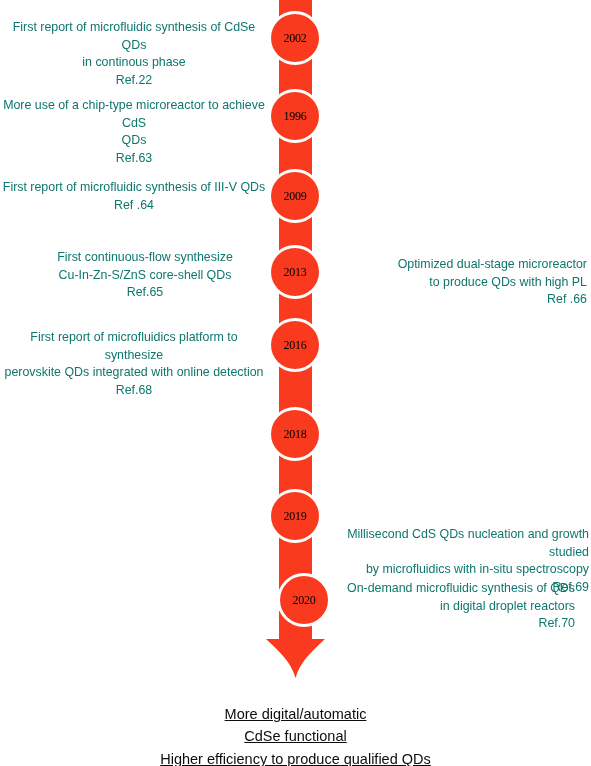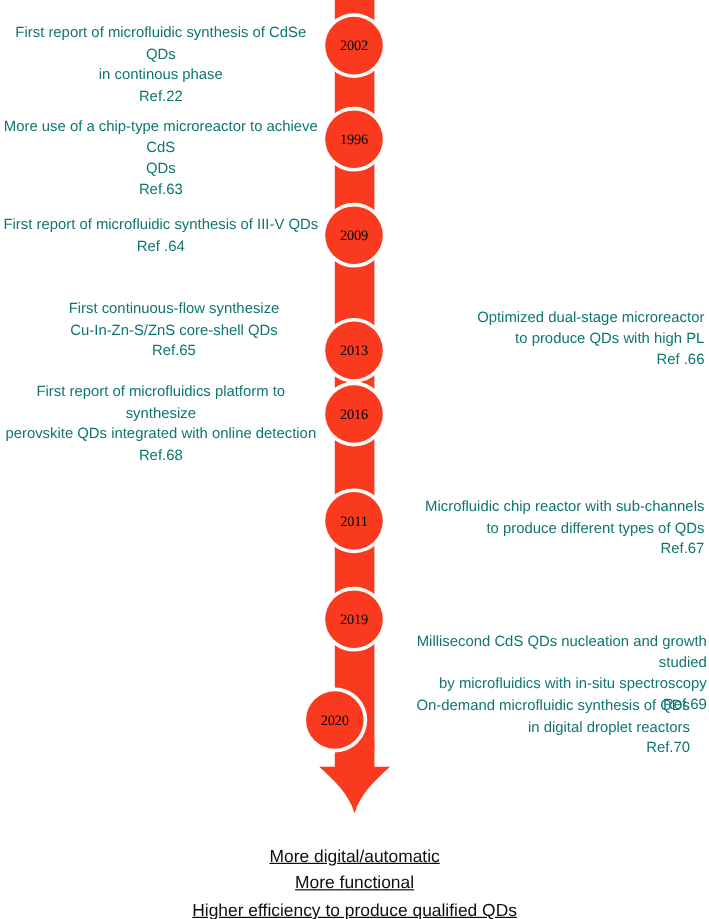--- a/index.html
+++ b/index.html
@@ -114,74 +114,71 @@
   </div>
 
   <div class="year-node" style="left:271px; top:92px;">
     <span class="year-label">1996</span>
   </div>
 
   <div class="year-node" style="left:271px; top:172px;">
     <span class="year-label">2009</span>
   </div>
 
-  <div class="year-node" style="left:271px; top:248px;margin-top:20px;">
+  <div class="year-node" style="left:271px; top:248px;">
     <span class="year-label">2013</span>
   </div>
 
   <div class="year-node" style="left:271px; top:321px;align-items:center;">
     <span class="year-label">2016</span>
   </div>
 
   <div class="year-node" style="left:271px; top:410px;">
-    <span class="year-label">2011</span>
+    <span class="year-label">2018</span>
   </div>
 
   <div class="year-node" style="left:271px; top:492px;text-align:right;">
     <span class="year-label">2019</span>
   </div>
 
-  <div class="year-node" style="left:255px; top:576px;">
+  <div class="year-node" style="left:280px; top:576px;">
     <span class="year-label">2020</span>
   </div>
 
   <div class="event-text left" style="left:2px; top:19px; width:264px;">First report of microfluidic synthesis of  CdSe QDs
 in continous phase
 Ref.22</div>
 
   <div class="event-text left" style="left:2px; top:97px; width:264px;">More use of a chip-type microreactor to achieve CdS
 QDs
 Ref.63</div>
 
   <div class="event-text left" style="left:2px; top:179px; width:264px;">First report of microfluidic synthesis of III-V QDs
 Ref .64</div>
 
   <div class="event-text left" style="left:13px; top:249px; width:264px;">First continuous-flow  synthesize
 Cu-In-Zn-S/ZnS core-shell QDs
 Ref.65</div>
 
-  <div class="event-text left" style="left:2px; top:318px; width:264px;">First report  of  microfluidics platform to synthesize
+  <div class="event-text left" style="left:2px; top:329px; width:264px;">First report  of  microfluidics platform to synthesize
 perovskite QDs integrated with  online detection
 Ref.68</div>
 
   <div class="event-text right" style="left:326px; top:256px; width:261px;">Optimized dual-stage microreactor
 to produce QDs with high PL
 Ref .66</div>
 
-  <div class="event-text right" style="left:326px; top:414px; width:261px;">Microfluidic chip reactor with sub-channels
-to produce different types of QDs
-Ref.67</div>
 
   <div class="event-text right" style="left:313px; top:526px; width:276px;">Millisecond CdS QDs nucleation and growth studied
 by microfluidics with in-situ spectroscopy
 Ref.69</div>
 
   <div class="event-text right" style="left:314px; top:580px; width:261px;">On-demand microfluidic synthesis of QDs
 in digital droplet reactors
 Ref.70</div>
 
   <div class="conclusion" style="top:703px;">
     <span class="cline">More digital/automatic</span>
-    <span class="cline">More functional</span>
+    <span class="cline">CdSe functional</span>
     <span class="cline">Higher efficiency to produce qualified QDs</span>
   </div>
 
 </div>
 
 </body></html>

